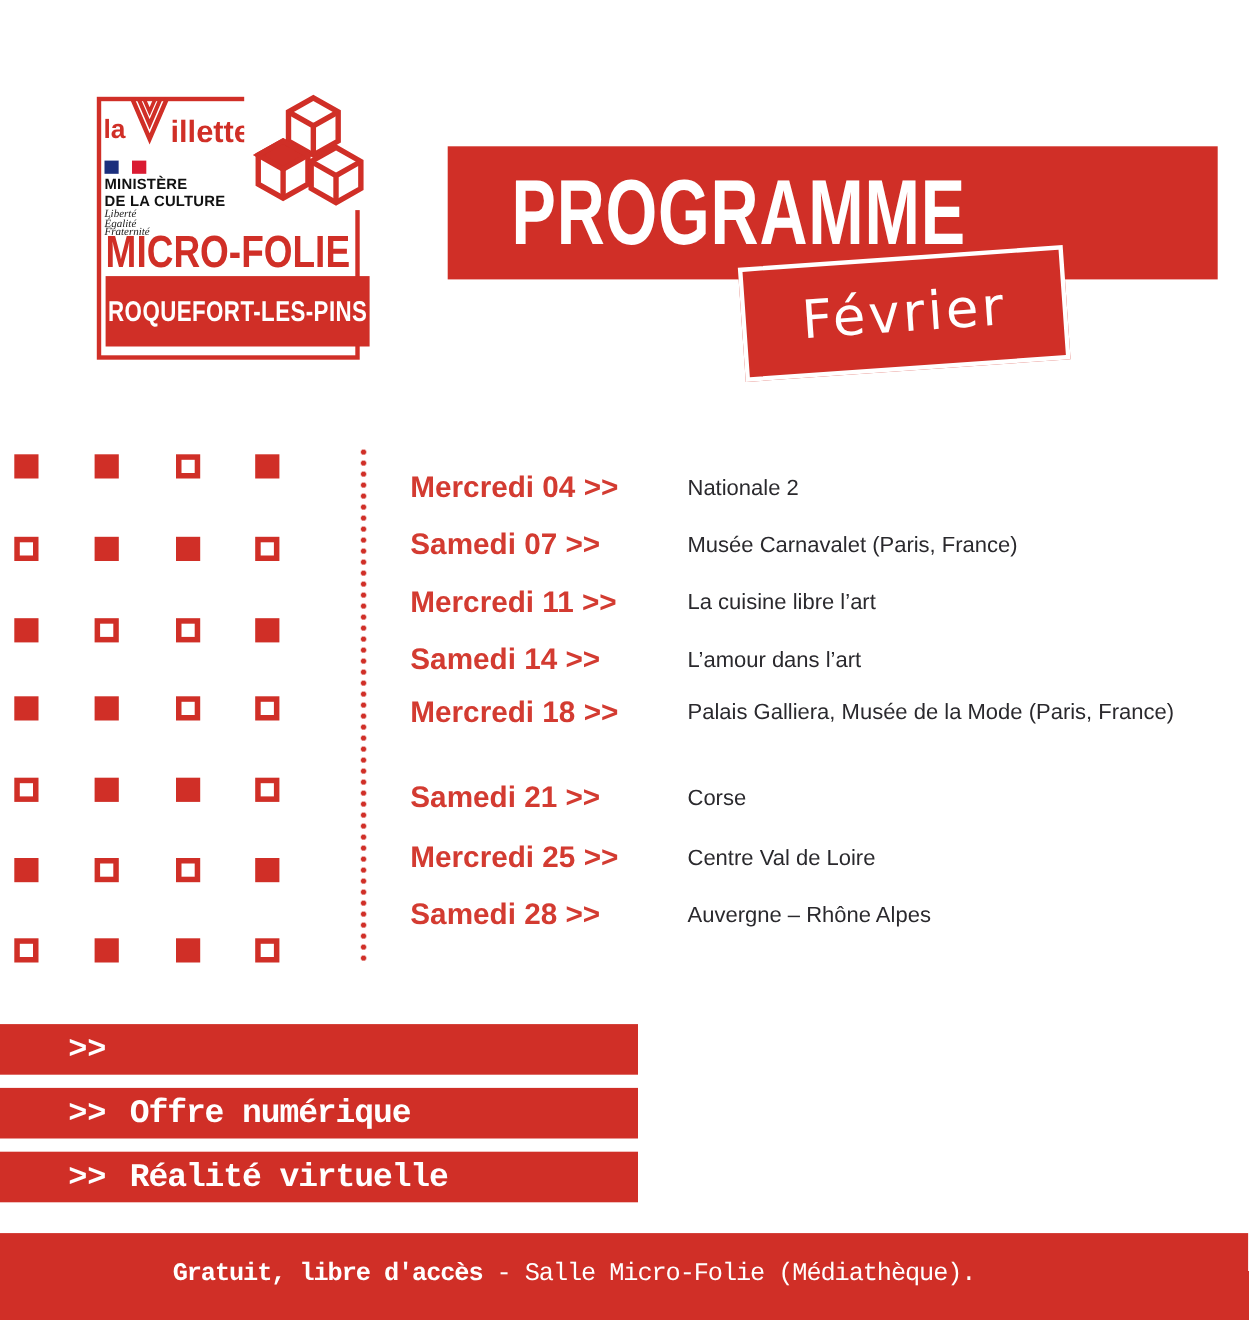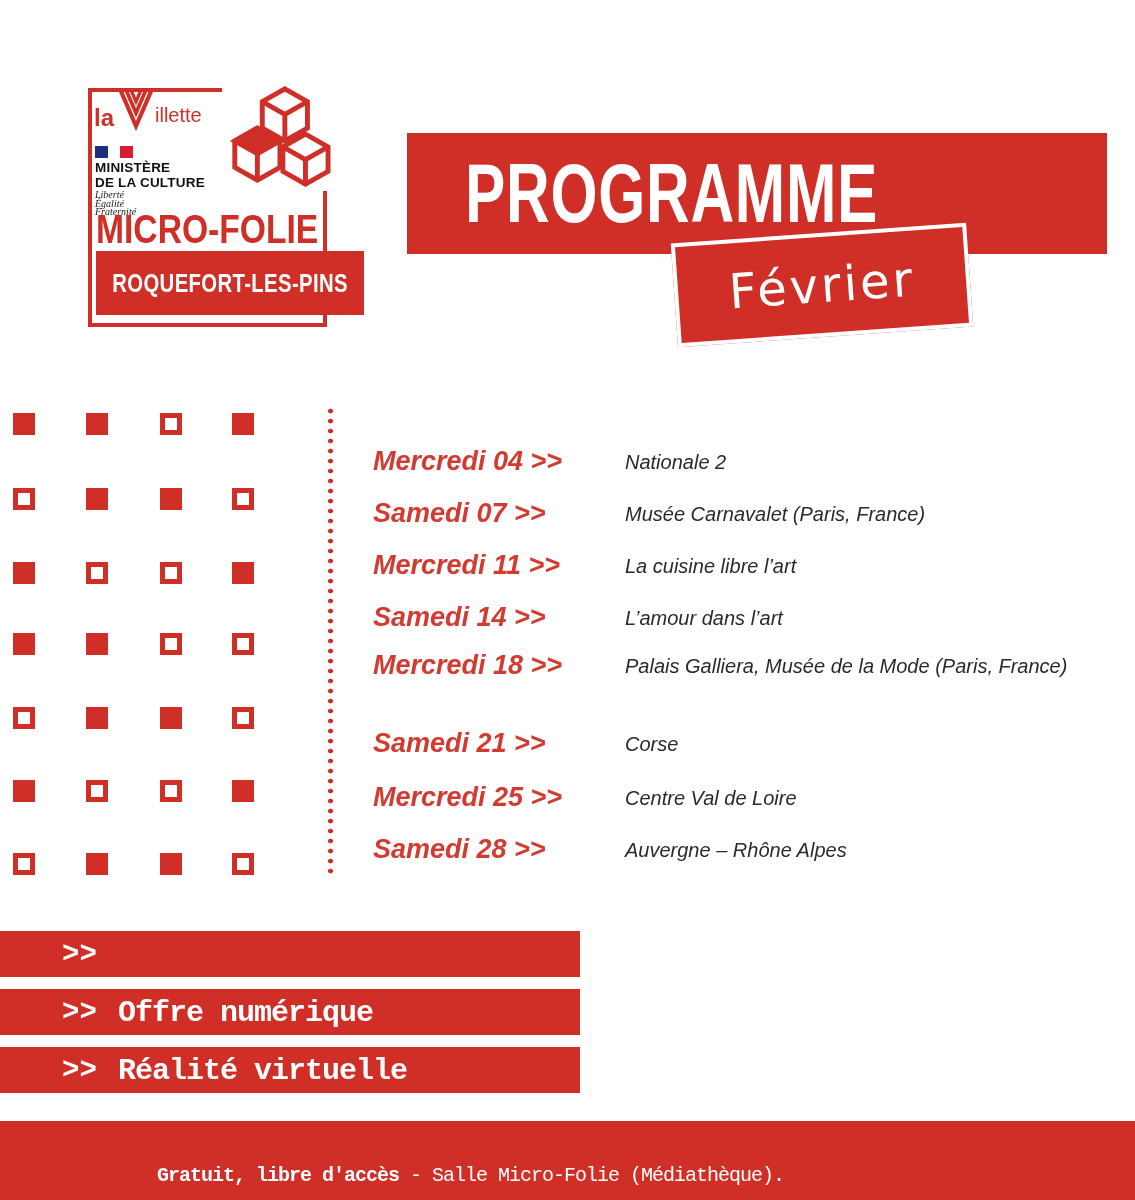--- a/index.html
+++ b/index.html
@@ -6,34 +6,34 @@
   .canvas{position:relative;width:1135px;height:1200px;background:#fff;overflow:hidden;
           font-family:"Liberation Sans",sans-serif;}
   :root{--red:#D02F27;--text:#2A292D;}
 
   
   .logo-box{position:absolute;left:88px;top:88px;width:239px;height:239px;
             border:4px solid var(--red);box-sizing:border-box;}
   .lv-row{position:absolute;left:92px;top:96px;height:44px;}
   .lv-la{position:absolute;left:2px;top:8px;font-size:24px;font-weight:bold;color:var(--red);}
   .lv-v{position:absolute;left:26px;top:-10px;}
-  .lv-rest{position:absolute;left:63px;top:8px;font-size:20px;font-weight:normal;color:var(--red);letter-spacing:0px;}
+  .lv-rest{position:absolute;left:63px;top:8px;font-size:28px;font-weight:bold;color:var(--red);letter-spacing:0px;}
   .flag{position:absolute;left:95px;top:146px;width:38px;height:12px;display:flex;}
   .flag div{flex:1;}
   .f-blue{background:#1b2f7d;}
   .f-white{background:#fff;}
   .f-red{background:#da1b32;}
   .ministry{position:absolute;left:95px;top:160px;color:#111;font-weight:bold;
             font-size:13.5px;line-height:15px;letter-spacing:0.2px;}
   .motto{position:absolute;left:95px;top:191px;font-family:"Liberation Serif",serif;
          font-style:italic;font-size:10px;line-height:8.5px;color:#222;}
   .mf-title{position:absolute;left:96px;top:206px;font-size:41px;font-weight:bold;
             color:var(--red);transform:scaleX(0.82);transform-origin:left top;
             letter-spacing:0px;white-space:nowrap;}
-  .mf-band{position:absolute;left:96px;top:251px;width:268px;height:64px;background:var(--red);
+  .mf-band{position:absolute;left:96px;top:251px;width:240px;height:64px;background:var(--red);
            display:flex;align-items:center;justify-content:center;}
   .mf-band span{color:#fff;font-weight:bold;font-size:26px;white-space:nowrap;
                 transform:scaleX(0.78);letter-spacing:0.5px;}
   .cubes{position:absolute;left:222px;top:83px;width:110px;height:108px;background:#fff;}
 
   
   .prog-banner{position:absolute;left:407px;top:133px;width:700px;height:121px;background:var(--red);}
   .prog-banner span{position:absolute;left:58px;top:16px;color:#fff;font-weight:bold;
                     font-size:84px;line-height:88px;white-space:nowrap;
                     transform:scaleX(0.72);transform-origin:left top;letter-spacing:1px;}
@@ -46,38 +46,38 @@
   
   .squares{position:absolute;left:13px;top:413px;width:260px;height:470px;}
   .sq{position:absolute;width:22px;height:22px;}
   .sq-filled{background:var(--red);}
   .sq-outline{border:5px solid var(--red);box-sizing:border-box;background:#fff;}
   .dotline{position:absolute;left:328px;top:406px;width:5px;height:472px;
            background-image:radial-gradient(circle at 50% 50%, var(--red) 2.2px, transparent 2.7px);
            background-size:5px 10px;}
 
   
-  .sched{position:absolute;left:0;top:18px;width:976px;height:900px;font-style:italic;}
+  .sched{position:absolute;left:0;top:0;width:976px;height:900px;}
   .srow{position:absolute;left:0;width:1135px;}
   .sdate{position:absolute;left:373px;width:240px;font-size:27px;line-height:34px;
          font-weight:bold;color:#D33B31;white-space:nowrap;}
   .sevent{position:absolute;left:625px;width:462px;font-size:20px;line-height:36px;
           color:var(--text);}
 
   
   .bar{position:absolute;left:0;width:580px;height:46px;background:var(--red);color:#fff;}
   .bar .arrows{position:absolute;left:62px;top:7px;font-family:"Liberation Mono",monospace;
                font-weight:bold;font-size:29px;}
   .bar .lbl{position:absolute;left:118px;top:7px;font-family:"Liberation Mono",monospace;
             font-weight:bold;font-size:30px;letter-spacing:-1px;white-space:nowrap;}
 
   
   .footer{position:absolute;left:0;top:1121px;width:1135px;height:79px;background:var(--red);}
   .footer .txt{position:absolute;left:157px;top:24px;color:#fff;white-space:nowrap;
-               font-family:"Liberation Mono",monospace;font-size:20px;letter-spacing:-1px;margin-top:19px;}
+               font-family:"Liberation Mono",monospace;font-size:23px;letter-spacing:-1px;}
   .footer .txt .b{font-weight:bold;}
 </style>
 </head>
 <body>
 
 <div class="canvas">
 
   <div class="logo-box"></div>
 
   <div class="lv-row">

